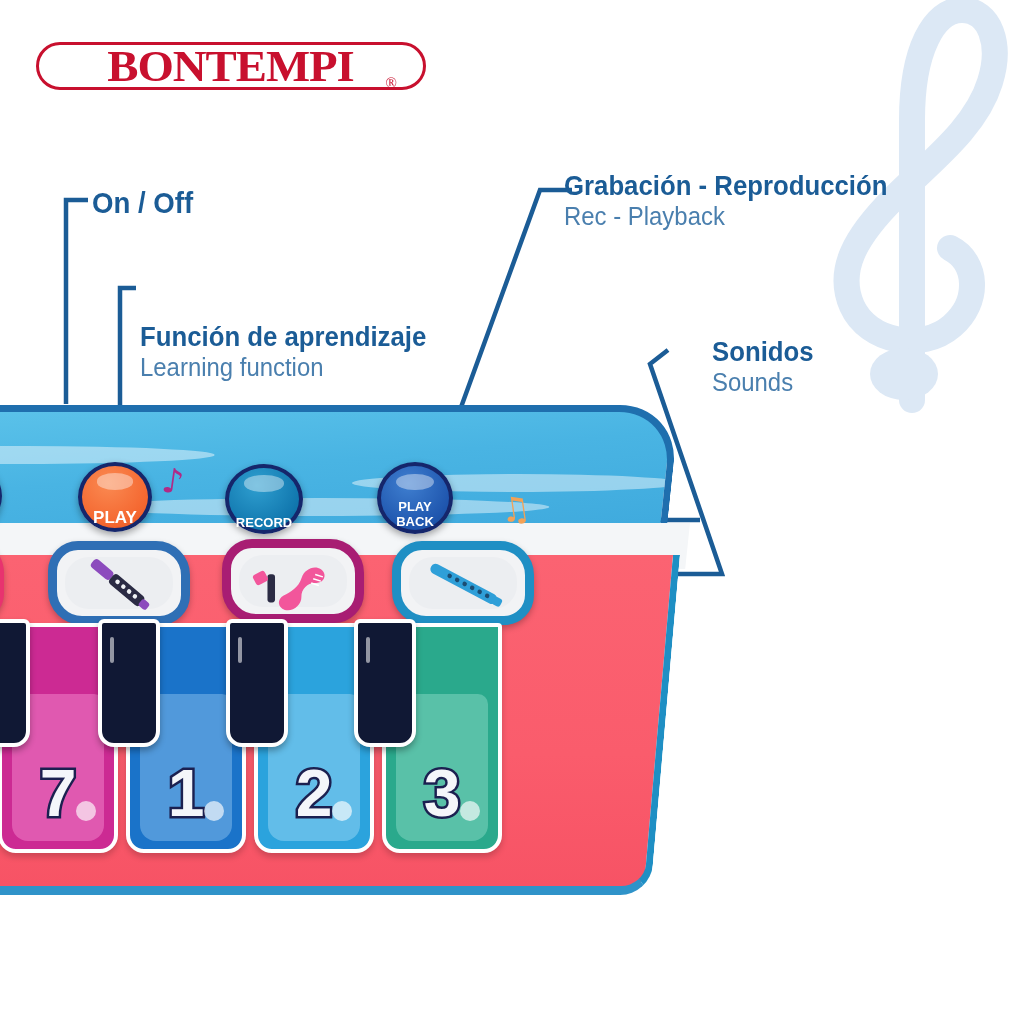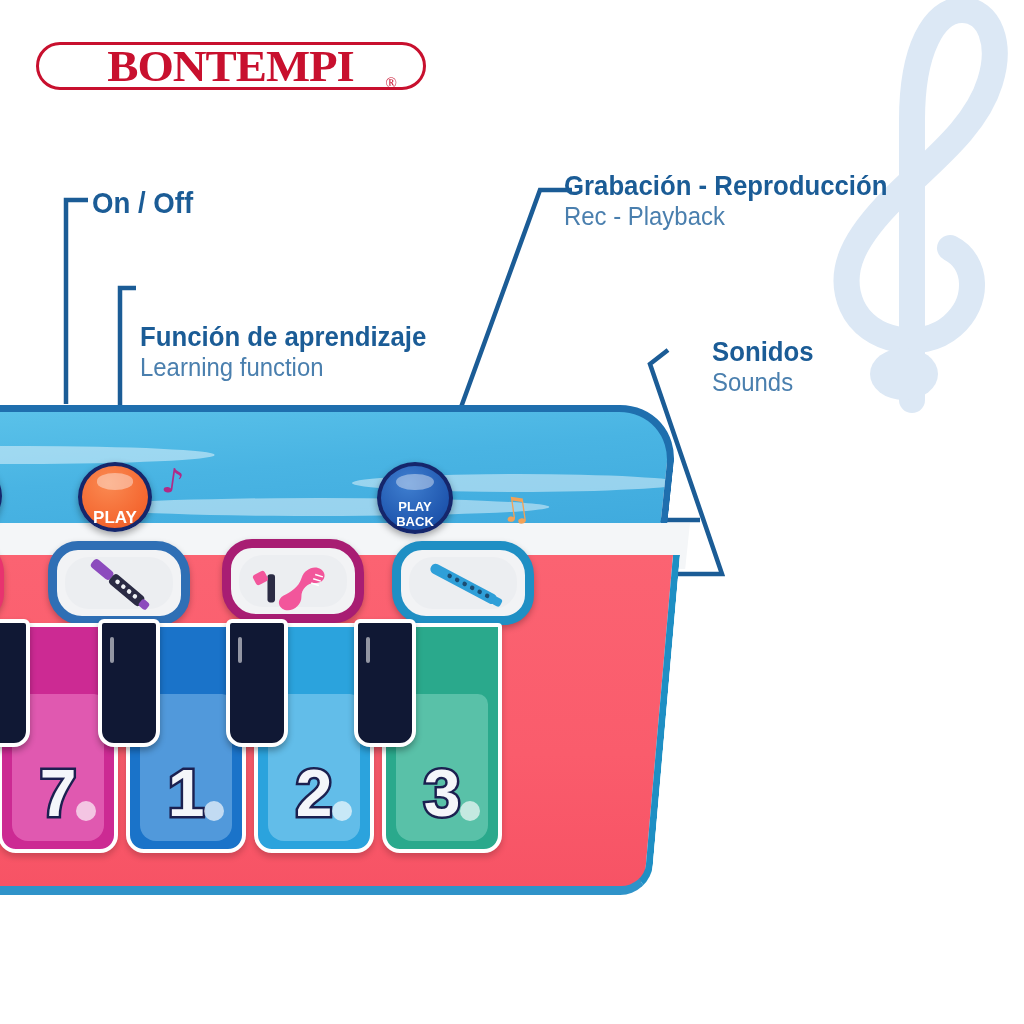--- a/index.html
+++ b/index.html
@@ -343,20 +343,24 @@
     <div class="ctrl-btn" id="btn-onekey">
       
       
     </div>
 
     <div class="ctrl-btn" id="btn-play">
       <div class="gloss"></div>
       <div>PLAY</div>
     </div>
 
+    <div class="ctrl-btn" id="btn-record">
+      <div class="gloss"></div>
+      <div>RECORD</div>
+    </div>
 
     <div class="ctrl-btn" id="btn-playback">
       <div class="gloss"></div>
       <div>
         <div>PLAY</div>
         <div>BACK</div>
       </div>
     </div>
 
     <div class="note-deco" id="note-purple">♪</div>

